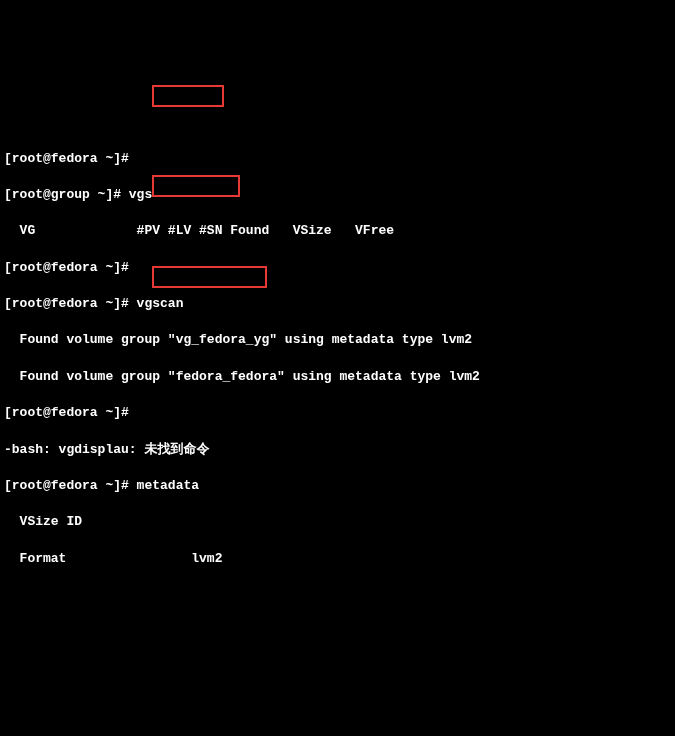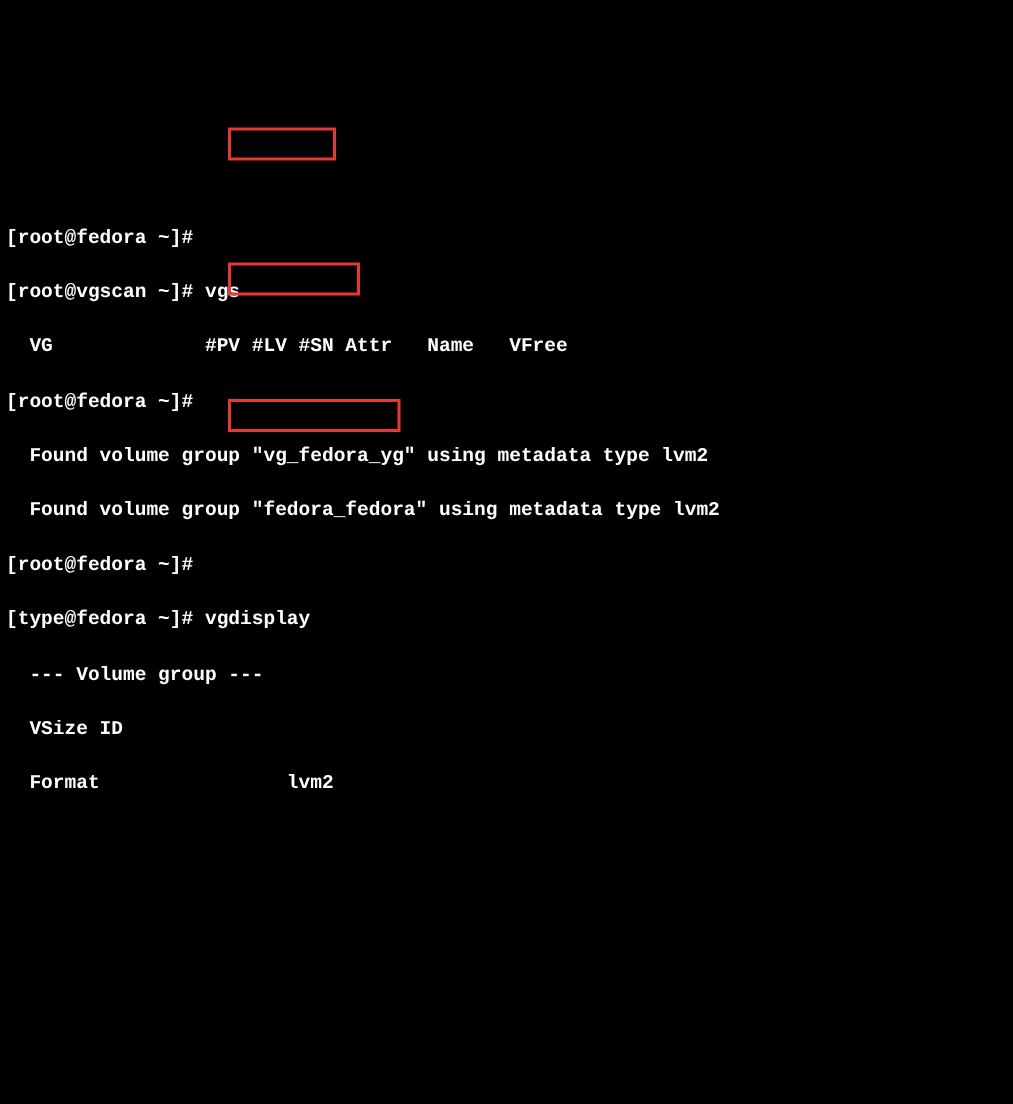--- a/index.html
+++ b/index.html
@@ -54,28 +54,29 @@
 </head>
 <body>
 
 
 
 <div class="terminal">
 <span class="highlight hl1"></span>
 <span class="highlight hl2"></span>
 <span class="highlight hl3"></span>
 <span class="line">[root@fedora ~]#</span>
-<span class="line">[root@vgscan ~]# vgs</span>
-<span class="line">  VG             #PV #LV #SN Attr   Name   VFree</span>
+<span class="line">[root@group ~]# vgs</span>
+<span class="line">  VG             #PV #LV #SN Found   VSize   VFree</span>
 <span class="line">[root@fedora ~]#</span>
+<span class="line">[root@fedora ~]# vgscan</span>
 <span class="line">  Found volume group "vg_fedora_yg" using metadata type lvm2</span>
 <span class="line">  Found volume group "fedora_fedora" using metadata type lvm2</span>
 <span class="line">[root@fedora ~]#</span>
-<span class="line">[type@fedora ~]# vgdisplay</span>
-<span class="line">  --- Volume group ---</span>
+<span class="line">-bash: vgdisplau: 未找到命令</span>
+<span class="line">[root@fedora ~]# metadata</span>
 <span class="line">  VSize ID</span>
 <span class="line">  Format                lvm2</span>
 
 
 
 
 
 
 
 

